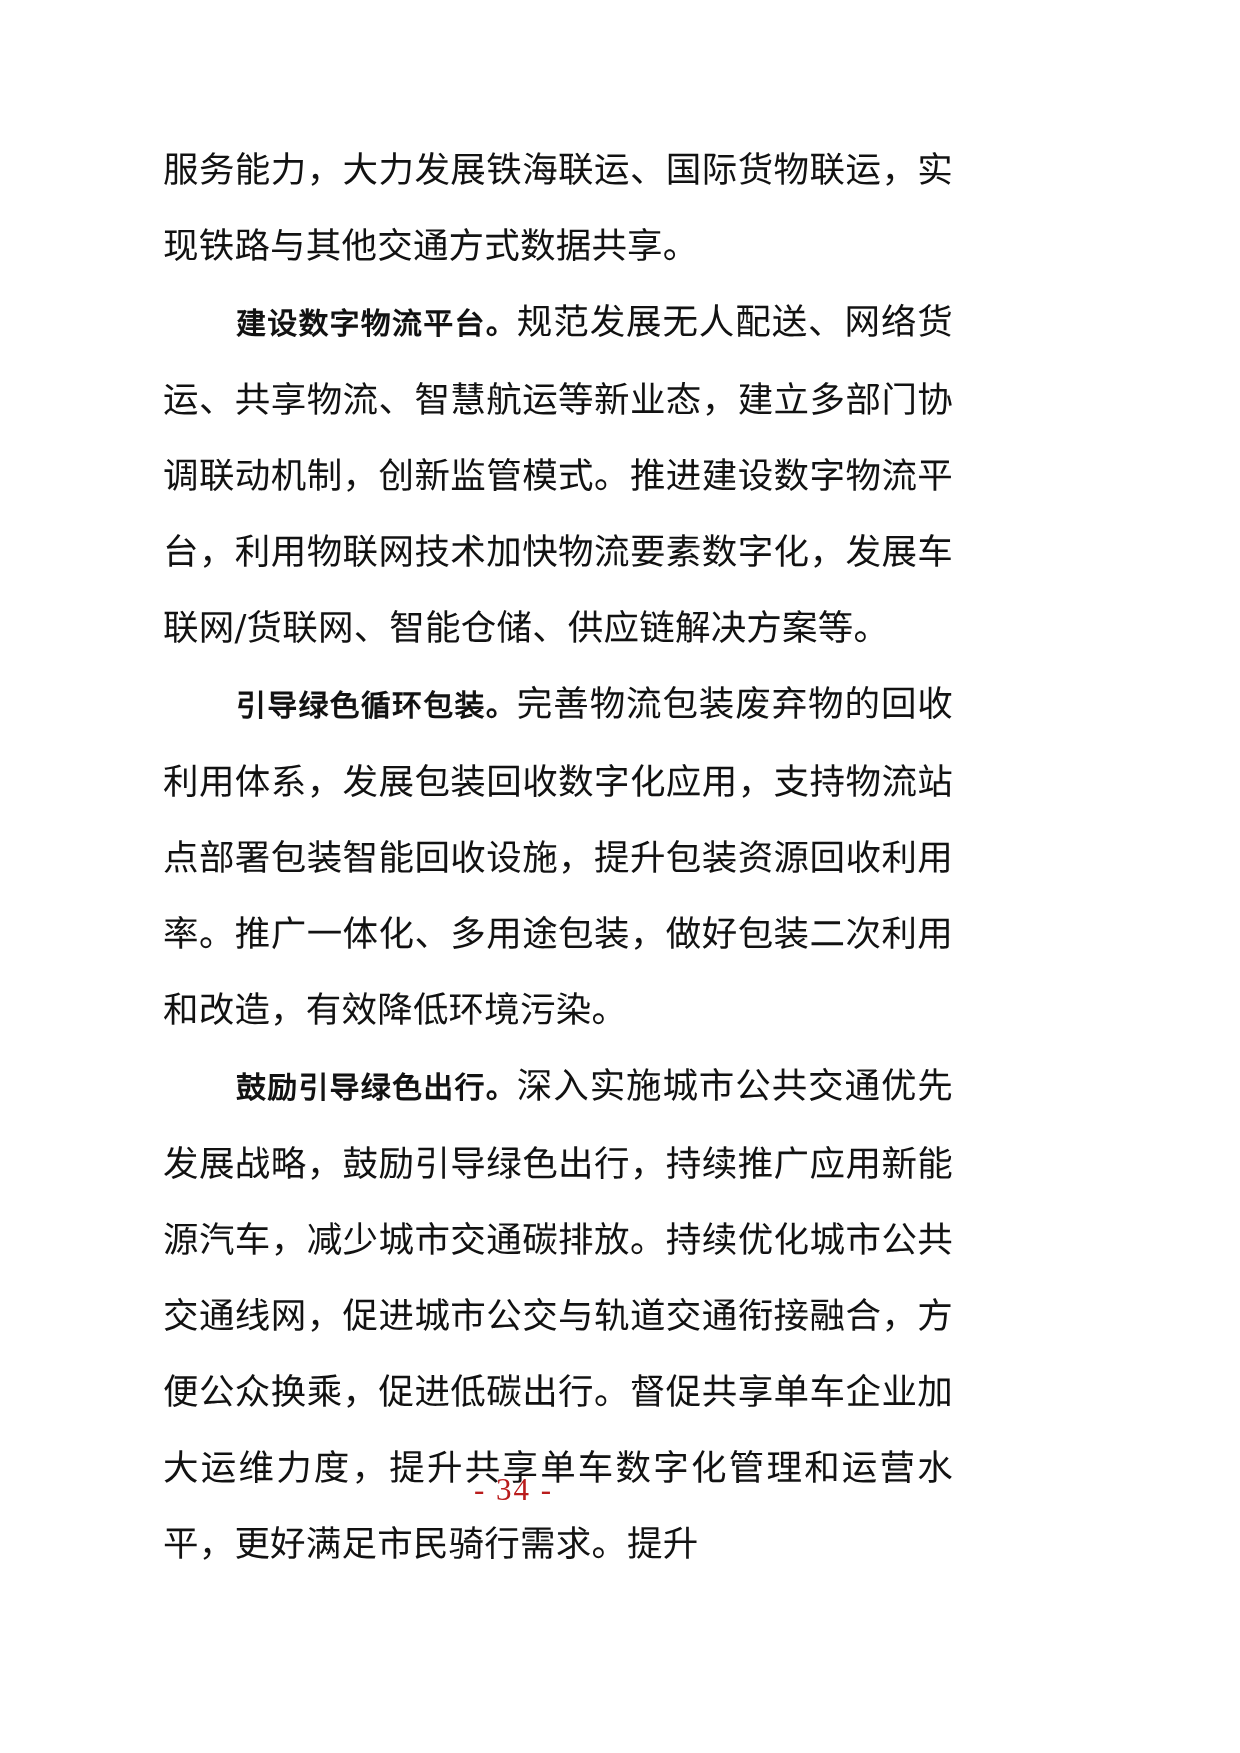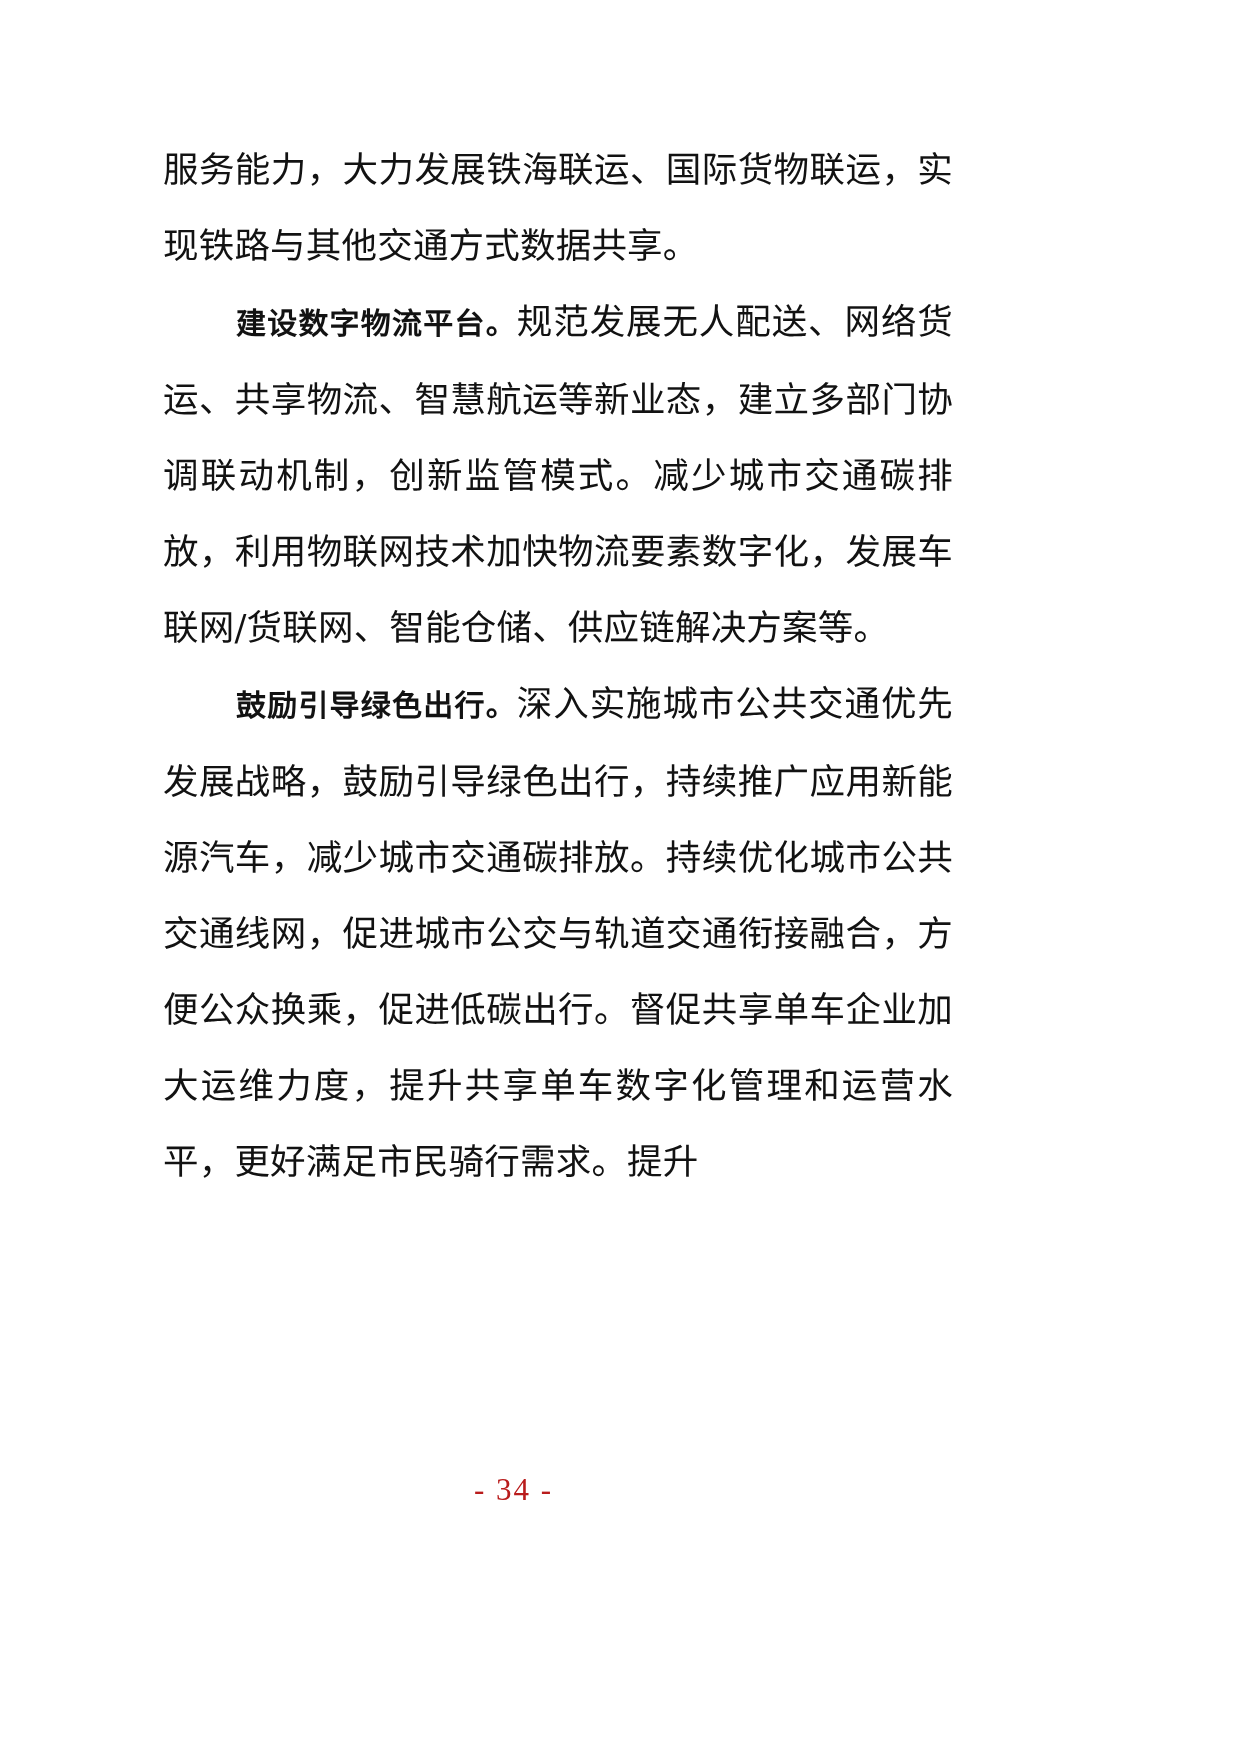--- a/index.html
+++ b/index.html
@@ -75,23 +75,24 @@
 </style>
 </head>
 <body>
 
 <div class="page">
 
   <div class="content">
 
     <p class="para">服务能力，大力发展铁海联运、国际货物联运，实现铁路与其他交通方式数据共享。</p>
 
-    <p class="para indent"><span class="lead">建设数字物流平台。</span><span>规范发展无人配送、网络货运、共享物流、智慧航运等新业态，建立多部门协调联动机制，创新监管模式。减少城市交通碳排放，利用物联网技术加快物流要素数字化，发展车联网/货联网、智能仓储、供应链解决方案等。</span></p>
+    <p class="para indent"><span class="lead">建设数字物流平台。</span><span>规范发展无人配送、网络货运、共享物流、智慧航运等新业态，建立多部门协调联动机制，创新监管模式。推进建设数字物流平台，利用物联网技术加快物流要素数字化，发展车联网/货联网、智能仓储、供应链解决方案等。</span></p>
 
 
+    <p class="para indent"><span class="lead">引导绿色循环包装。</span><span>完善物流包装废弃物的回收利用体系，发展包装回收数字化应用，支持物流站点部署包装智能回收设施，提升包装资源回收利用率。推广一体化、多用途包装，做好包装二次利用和改造，有效降低环境污染。</span></p>
 
     <p class="para indent"><span class="lead">鼓励引导绿色出行。</span><span>深入实施城市公共交通优先发展战略，鼓励引导绿色出行，持续推广应用新能源汽车，减少城市交通碳排放。持续优化城市公共交通线网，促进城市公交与轨道交通衔接融合，方便公众换乘，促进低碳出行。督促共享单车企业加大运维力度，提升共享单车数字化管理和运营水平，更好满足市民骑行需求。提升 </span></p>
 
   </div>
 
   <div class="footer">- 34 -</div>
 
 </div>
 
 </body></html>

